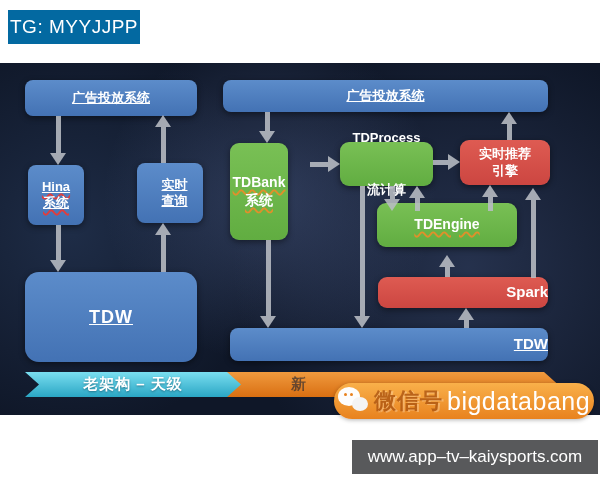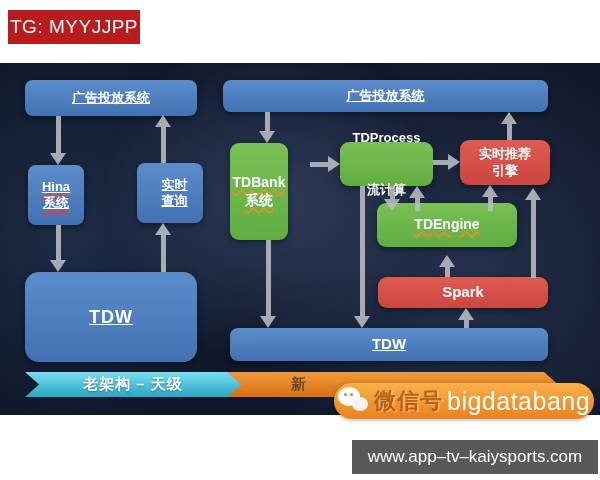--- a/index.html
+++ b/index.html
@@ -2,21 +2,21 @@
 <html><head>
 <meta charset="utf-8">
 <style>
   html,body{margin:0;padding:0;}
   body{
     width:600px;height:480px;position:relative;background:#ffffff;
     font-family:"Liberation Sans","DejaVu Sans",sans-serif;overflow:hidden;
   }
   .tag-box{
     position:absolute;left:8px;top:10px;width:132px;height:34px;
-    background:#b91c1c;color:#fff;display:flex;align-items:center;justify-content:center;
+    background:#0369a1;color:#fff;display:flex;align-items:center;justify-content:center;
     font-size:19px;letter-spacing:.5px;
   }
   .url-box{
     position:absolute;left:352px;top:440px;width:246px;height:34px;
     background:#58595b;color:#fff;display:flex;align-items:center;justify-content:center;
     font-size:17px;
   }
   .diagram{
     position:absolute;left:0;top:63px;width:600px;height:352px;
     background:
@@ -75,21 +75,21 @@
   .wm-icon .c2{position:absolute;left:16px;top:14px;width:16px;height:14px;border-radius:50%;background:#f4f4f4;}
   .wm-icon .e1,.wm-icon .e2{position:absolute;width:3px;height:3px;border-radius:50%;background:#e8821e;}
   .wm-icon .e1{left:8px;top:10px;}
   .wm-icon .e2{left:14px;top:10px;}
   .wm-label{
     font-size:22px;font-weight:bold;color:#a8500f;opacity:.75;margin-left:2px;
     text-shadow:2px 1px 0 rgba(255,235,210,.45);letter-spacing:1px;flex:0 0 auto;
   }
   .wm-handle{font-size:25px;color:#fff;margin-left:4px;letter-spacing:.5px;flex:0 0 auto;}
 
-  .fs13{font-size:13px;} .fs14{font-size:14px;} .fs15{font-size:15px;}
+  .fs13{font-size:13px;} .fs14{font-size:14px;} .fs15{font-size:15px;align-items:flex-end;}
   .tdw-big{font-size:18px;letter-spacing:1px;}
 </style>
 </head>
 <body>
 
 <div class="tag-box">
   <span>TG: MYYJJPP</span>
 </div>
 
 <div class="diagram">

